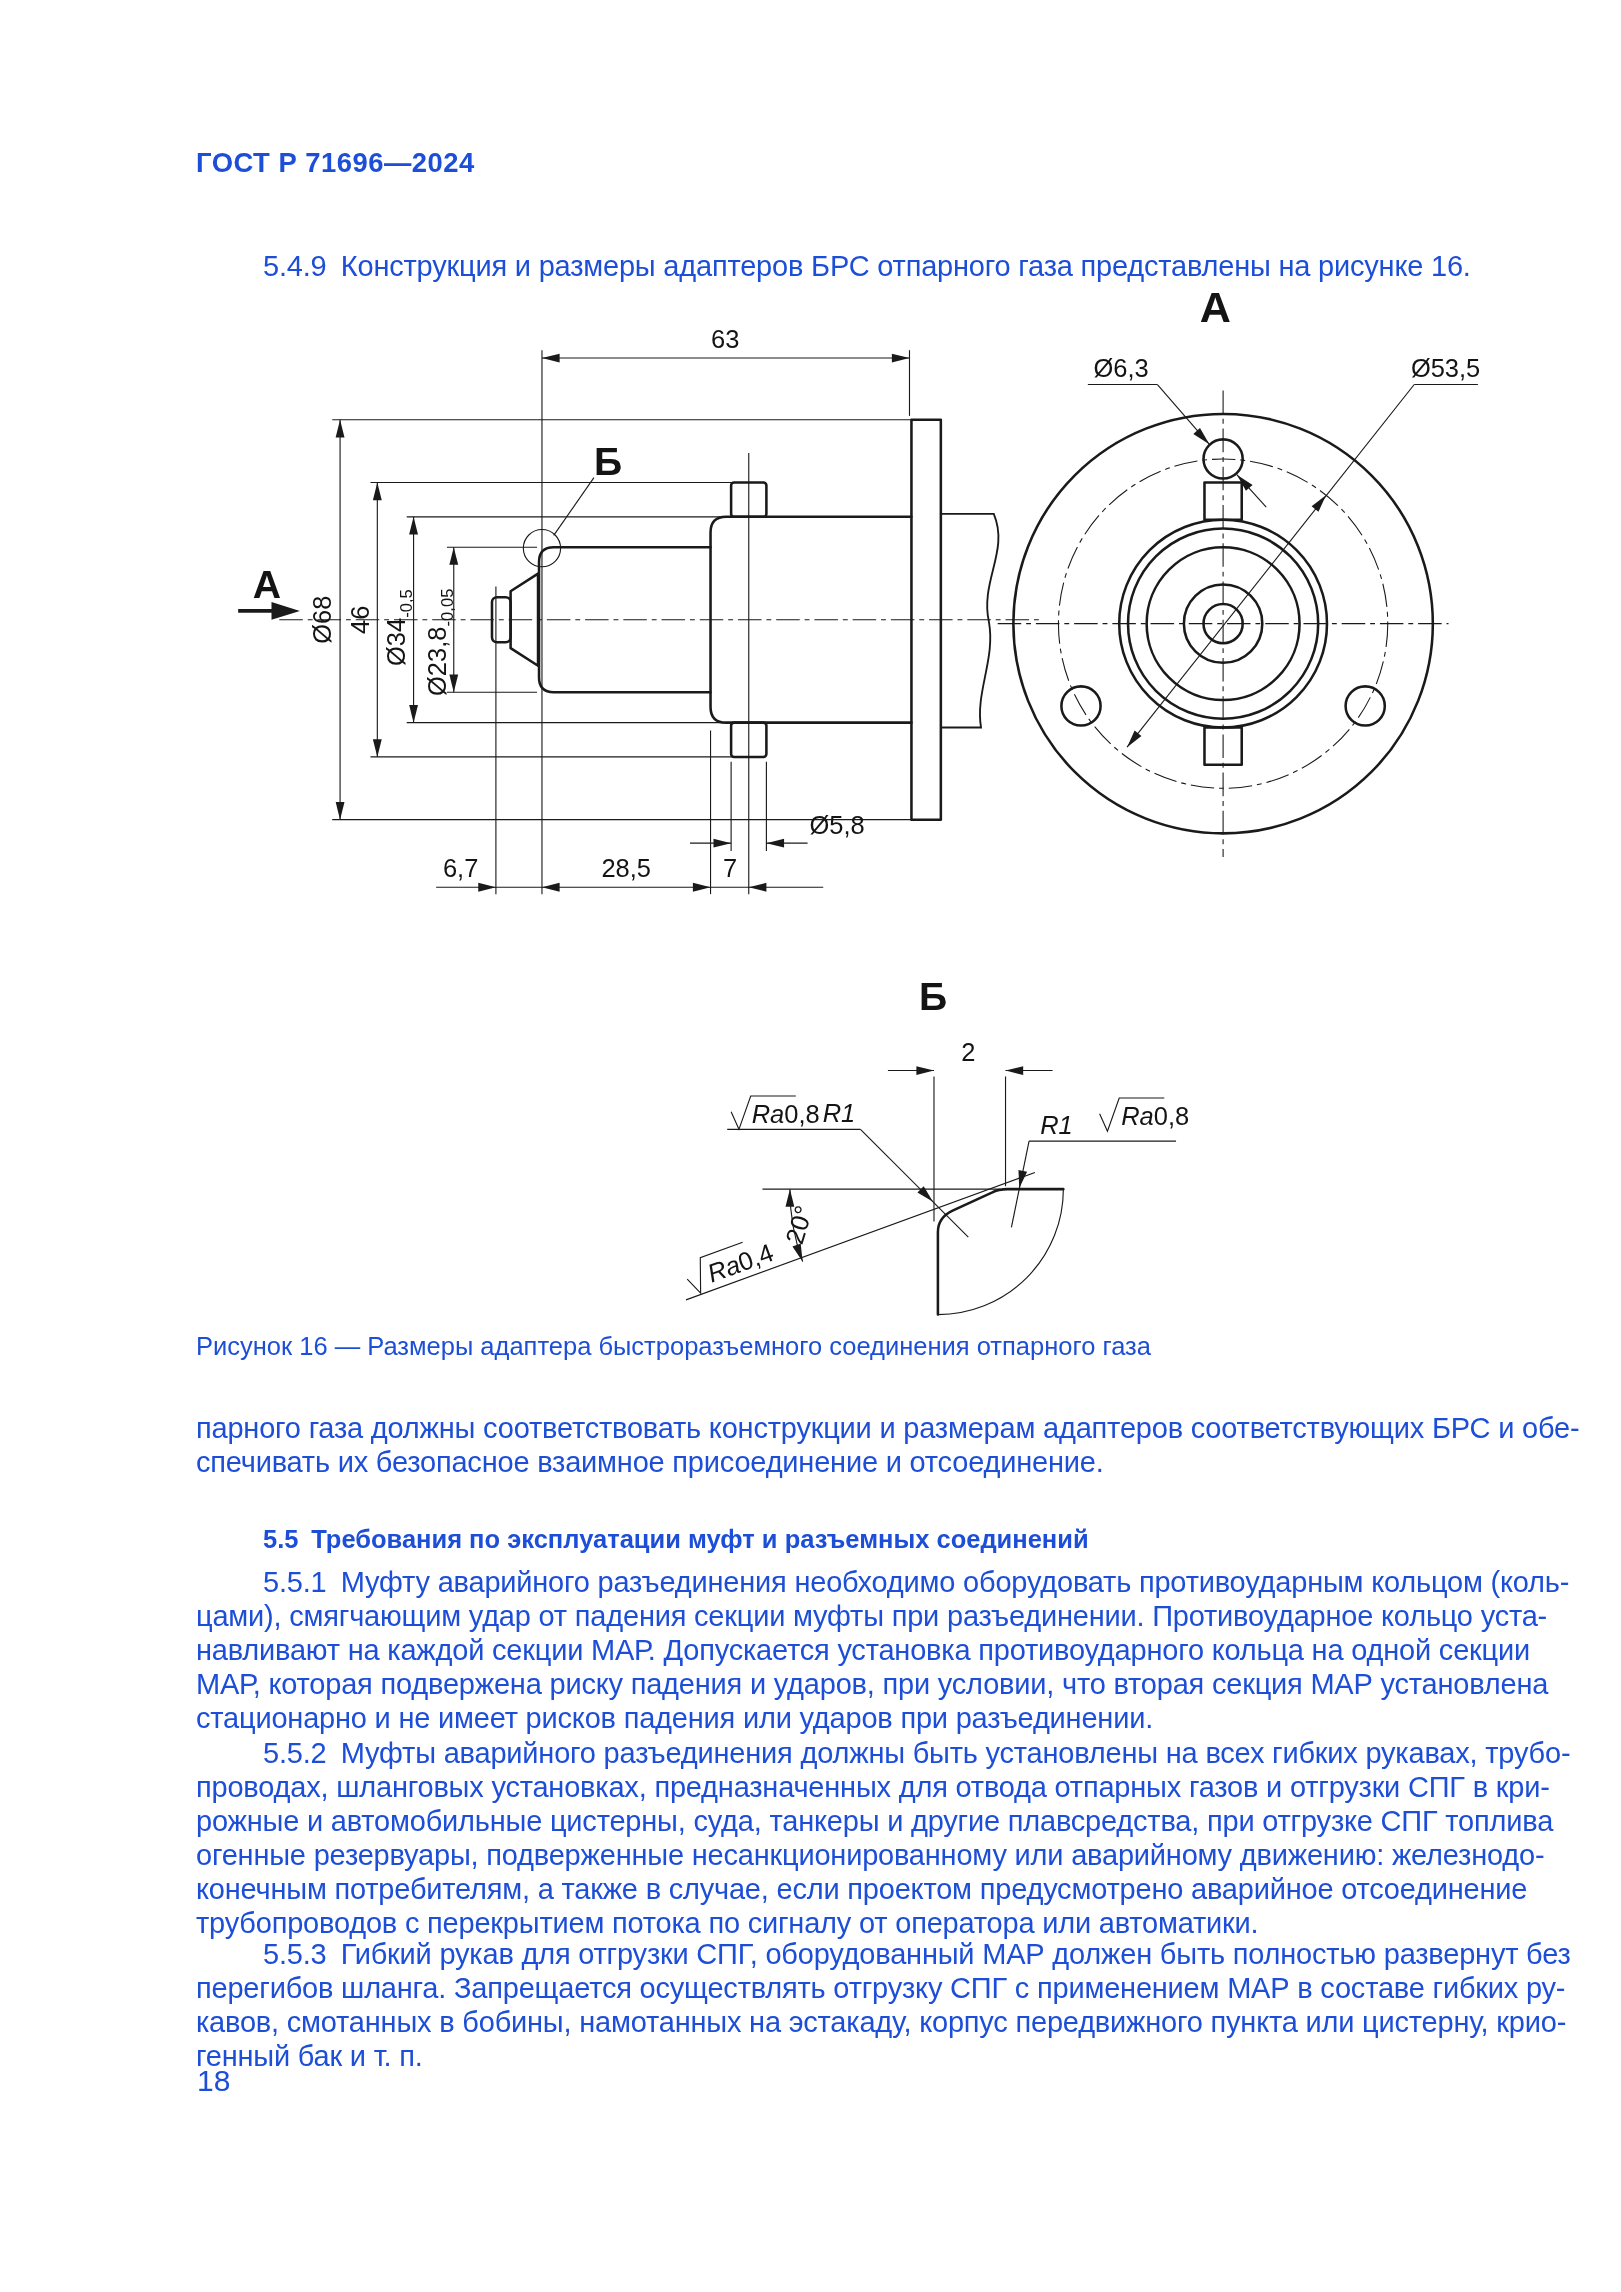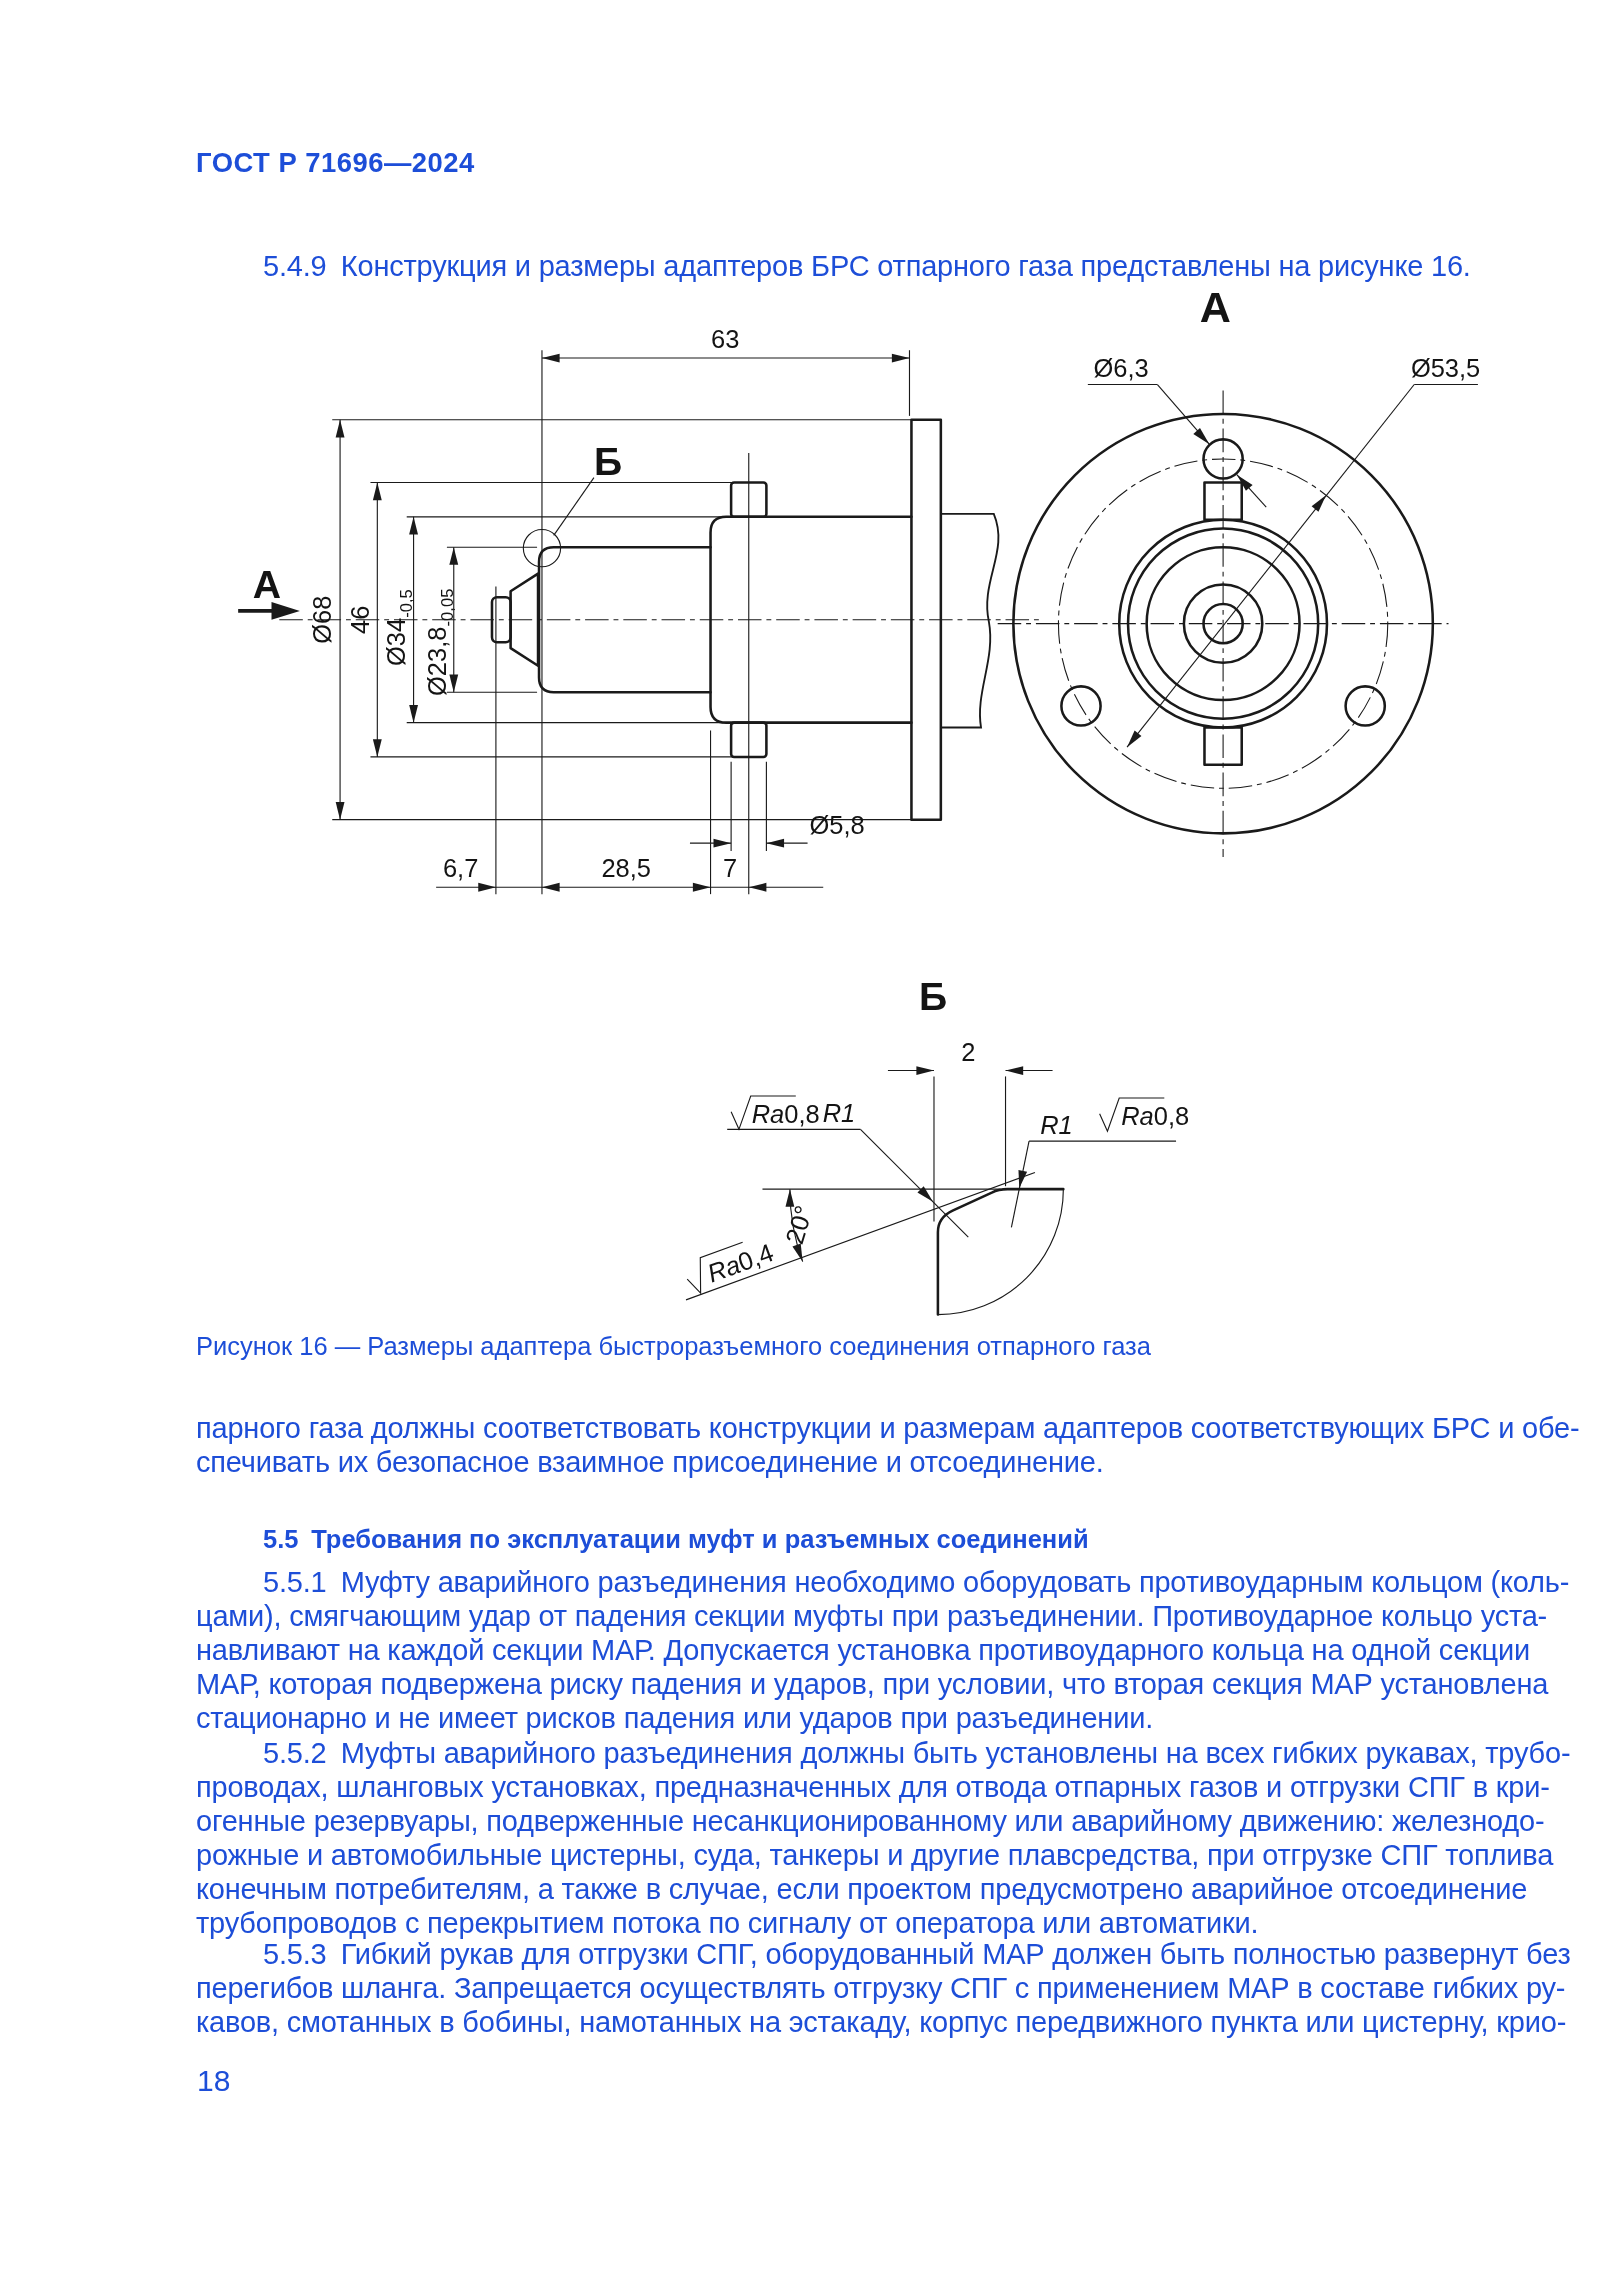--- a/index.html
+++ b/index.html
@@ -206,27 +206,28 @@
   <div class="para" style="top:1565px">
       <div class="tl first">5.5.1 Муфту аварийного разъединения необходимо оборудовать противоударным кольцом (коль-</div>
       <div class="tl">цами), смягчающим удар от падения секции муфты при разъединении. Противоударное кольцо уста-</div>
       <div class="tl">навливают на каждой секции МАР. Допускается установка противоударного кольца на одной секции</div>
       <div class="tl">МАР, которая подвержена риску падения и ударов, при условии, что вторая секция МАР установлена</div>
       <div class="tl last">стационарно и не имеет рисков падения или ударов при разъединении.</div>
     </div>
   <div class="para" style="top:1736px">
       <div class="tl first">5.5.2 Муфты аварийного разъединения должны быть установлены на всех гибких рукавах, трубо-</div>
       <div class="tl">проводах, шланговых установках, предназначенных для отвода отпарных газов и отгрузки СПГ в кри-</div>
+      <div class="tl">рожные и автомобильные цистерны, суда, танкеры и другие плавсредства, при отгрузке СПГ топлива</div>
       <div class="tl">огенные резервуары, подверженные несанкционированному или аварийному движению: железнодо-</div>
-      <div class="tl">рожные и автомобильные цистерны, суда, танкеры и другие плавсредства, при отгрузке СПГ топлива</div>
       <div class="tl">конечным потребителям, а также в случае, если проектом предусмотрено аварийное отсоединение</div>
       <div class="tl last">трубопроводов с перекрытием потока по сигналу от оператора или автоматики.</div>
     </div>
   <div class="para" style="top:1937px">
       <div class="tl first">5.5.3 Гибкий рукав для отгрузки СПГ, оборудованный МАР должен быть полностью развернут без</div>
       <div class="tl">перегибов шланга. Запрещается осуществлять отгрузку СПГ с применением МАР в составе гибких ру-</div>
       <div class="tl">кавов, смотанных в бобины, намотанных на эстакаду, корпус передвижного пункта или цистерну, крио-</div>
+      <div class="tl last">генный бак и т. п.</div>
     </div>
 
   <div class="pageno">18</div>
 
 </div>
 
 
 </body></html>

